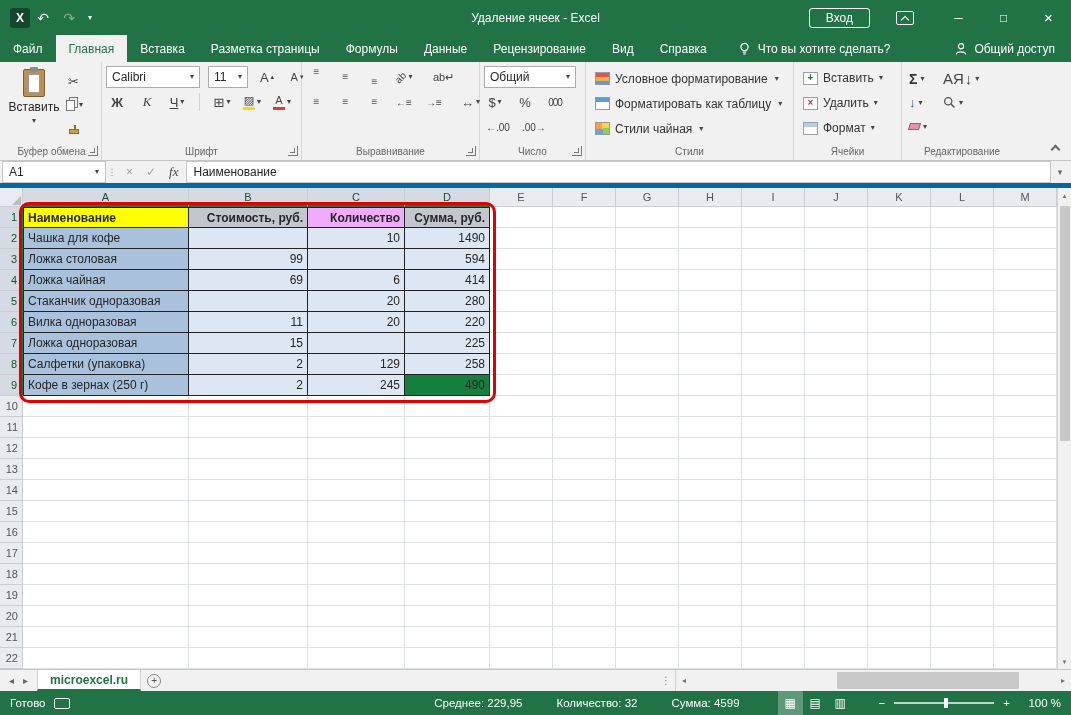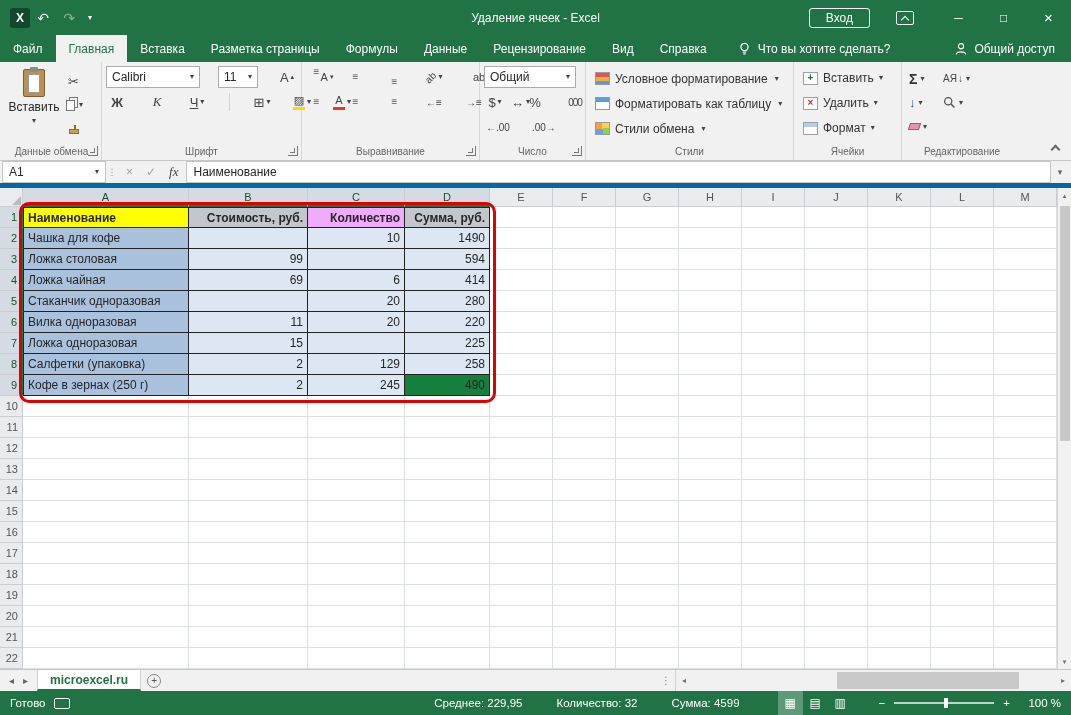--- a/index.html
+++ b/index.html
@@ -27,21 +27,21 @@
 .share{margin-left:auto;display:flex;align-items:center;gap:6px;padding-right:16px;font-size:12px}
 
 
 .ribbon{height:99px;background:#f1f1f1;border-bottom:1px solid #c6c6c6;display:flex;position:relative;padding-left:2px}
 .rgroup{position:relative;border-right:1px solid #d7d7d7;display:flex;flex-direction:column;padding:2px 4px 0}
 .gbody{flex:1;display:flex}
 .glabel{height:16px;font-size:10px;color:#666;display:flex;align-items:center;justify-content:center;padding-bottom:2px}
 .launcher{position:absolute;right:3px;bottom:4px;width:10px;height:10px;border-right:1px solid #777;border-bottom:1px solid #777}
 .launcher::before{content:"";position:absolute;right:2px;bottom:2px;width:4px;height:4px;border-right:1px solid #777;border-bottom:1px solid #777}
 .rows{display:flex;flex-direction:column;gap:3px;padding-top:2px}
-.frow{display:flex;align-items:center;gap:18px}
+.frow{display:flex;align-items:center;gap:8px}
 .caret{font-size:8px;line-height:1;color:#444}
 .combo{height:22px;background:#fff;border:1px solid #ababab;display:flex;align-items:center;padding:0 5px;font-size:12px;gap:4px}
 .combo .caret{margin-left:auto}
 .sbtn{height:22px;min-width:22px;display:flex;align-items:center;justify-content:center;font-size:13px;color:#444;gap:2px;padding:0 2px}
 .sbtn.bold{font-weight:bold;font-size:13px}
 .sbtn.italic{font-style:italic;font-family:"Liberation Serif",serif}
 .sbtn.underline span:first-child{text-decoration:underline}
 .vsep{width:1px;height:18px;background:#d2d2d2;margin:0 3px}
 .tiny{font-size:7px}
 .bigbtn{width:56px;display:flex;flex-direction:column;align-items:center;padding-top:5px;gap:3px;font-size:12px}
@@ -65,21 +65,21 @@
 .cellbtn{display:flex;align-items:center;gap:5px;height:24px;padding:0 5px;font-size:12px;color:#333}
 .cellico{width:15px;height:13px;border:1px solid #9aa0a6;background:#fff;display:flex;align-items:center;justify-content:center;font-size:10px;font-weight:bold;line-height:1}
 .ins{color:#217346}.del{color:#c0392b}
 .fmt-ico{width:15px;height:13px;border:1px solid #9aa0a6;background:linear-gradient(180deg,#b7cce2 0 4px,#fff 4px)}
 .edit-cols{display:flex;gap:10px;padding-top:4px}
 .ecol{display:flex;flex-direction:column;gap:3px}
 .ebtn{height:21px;display:flex;align-items:center;gap:3px;padding:0 3px;font-size:13px;color:#444}
 .sigma{font-weight:bold;font-size:14px;color:#333}
 .filldn{color:#2b579a;font-weight:bold}
 .eraser{display:block;width:11px;height:7px;background:#e591b2;border:1px solid #a3597c;transform:skewX(-18deg)}
-.sortico{display:flex;align-items:center;font-size:10px;color:#444;gap:1px}
+.sortico{display:flex;align-items:center;font-size:15px;color:#444;gap:1px}
 .ribbon-collapse{position:absolute;right:8px;bottom:5px;width:16px;height:14px;display:flex;align-items:center;justify-content:center}
 .chev{display:block;width:7px;height:7px;border-left:2px solid #666;border-top:2px solid #666;transform:rotate(45deg);margin-top:3px}
 
 
 .fbar{height:27px;background:#f1f1f1;display:flex;align-items:center;padding:2px;border-bottom:5px solid #0369a1}
 .namebox{width:104px;height:22px;background:#fff;border:1px solid #c6c6c6;display:flex;align-items:center;padding:0 6px;font-size:12px}
 .namebox .caret{margin-left:auto}
 .nb-sep{width:12px;display:flex;align-items:center;justify-content:center;color:#999;font-size:9px}
 .fxbtns{display:flex;align-items:center;gap:13px;padding:0 8px}
 .fx-gray{color:#9f9f9f;font-size:12px}
@@ -207,21 +207,21 @@
           </div>
         <div class="sbtn">
             <span class="copy-icon"></span>
             <span class="caret">▾</span>
           </div>
         <div class="sbtn">
             <span class="fp-icon"></span>
           </div>
       </div>
     </div>
-    <div class="glabel">Данные обмена</div>
+    <div class="glabel">Буфер обмена</div>
     <div class="launcher"></div>
   </div>
 
   <div class="rgroup" style="width:200px">
     <div class="gbody">
         <div class="rows">
       <div class="frow">
         <div class="combo" style="width:94px">
               <span>Calibri</span>
               <span class="caret">▾</span>
@@ -361,21 +361,21 @@
             <span>Условное форматирование</span>
             <span class="caret">▾</span>
           </div>
       <div class="stylebtn">
             <span class="ft-icon"></span>
             <span>Форматировать как таблицу</span>
             <span class="caret">▾</span>
           </div>
       <div class="stylebtn">
             <span class="cs-icon"></span>
-            <span>Стили обмена</span>
+            <span>Стили чайная</span>
             <span class="caret">▾</span>
           </div>
     </div>
       </div>
     <div class="glabel">Стили</div>
   </div>
 
   <div class="rgroup" style="width:108px">
     <div class="gbody">
         <div class="rows" style="gap:1px">

